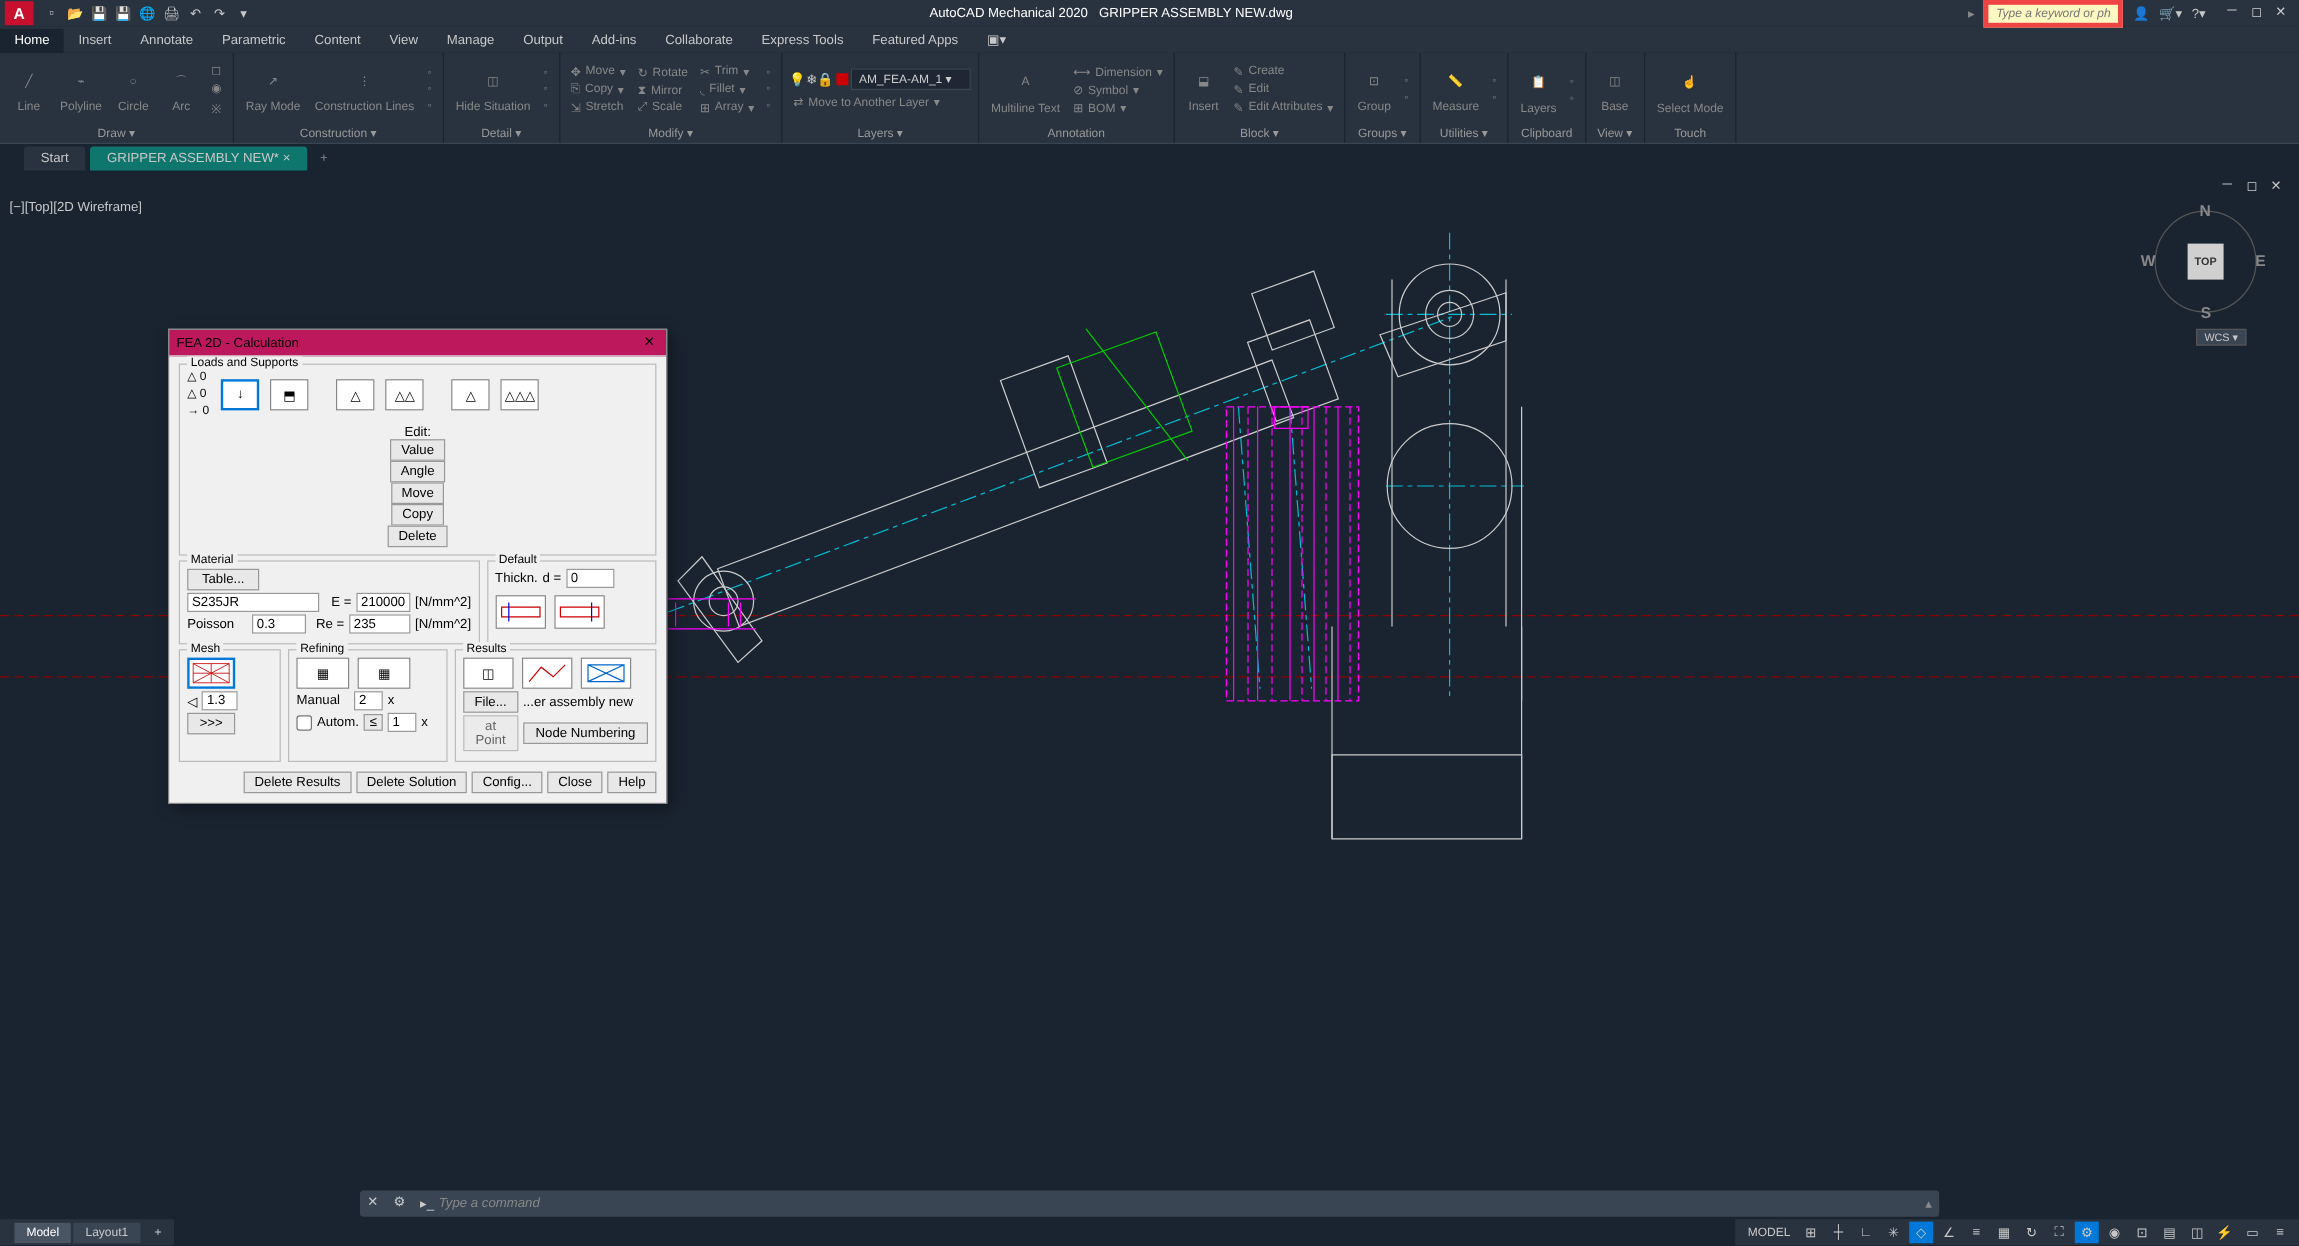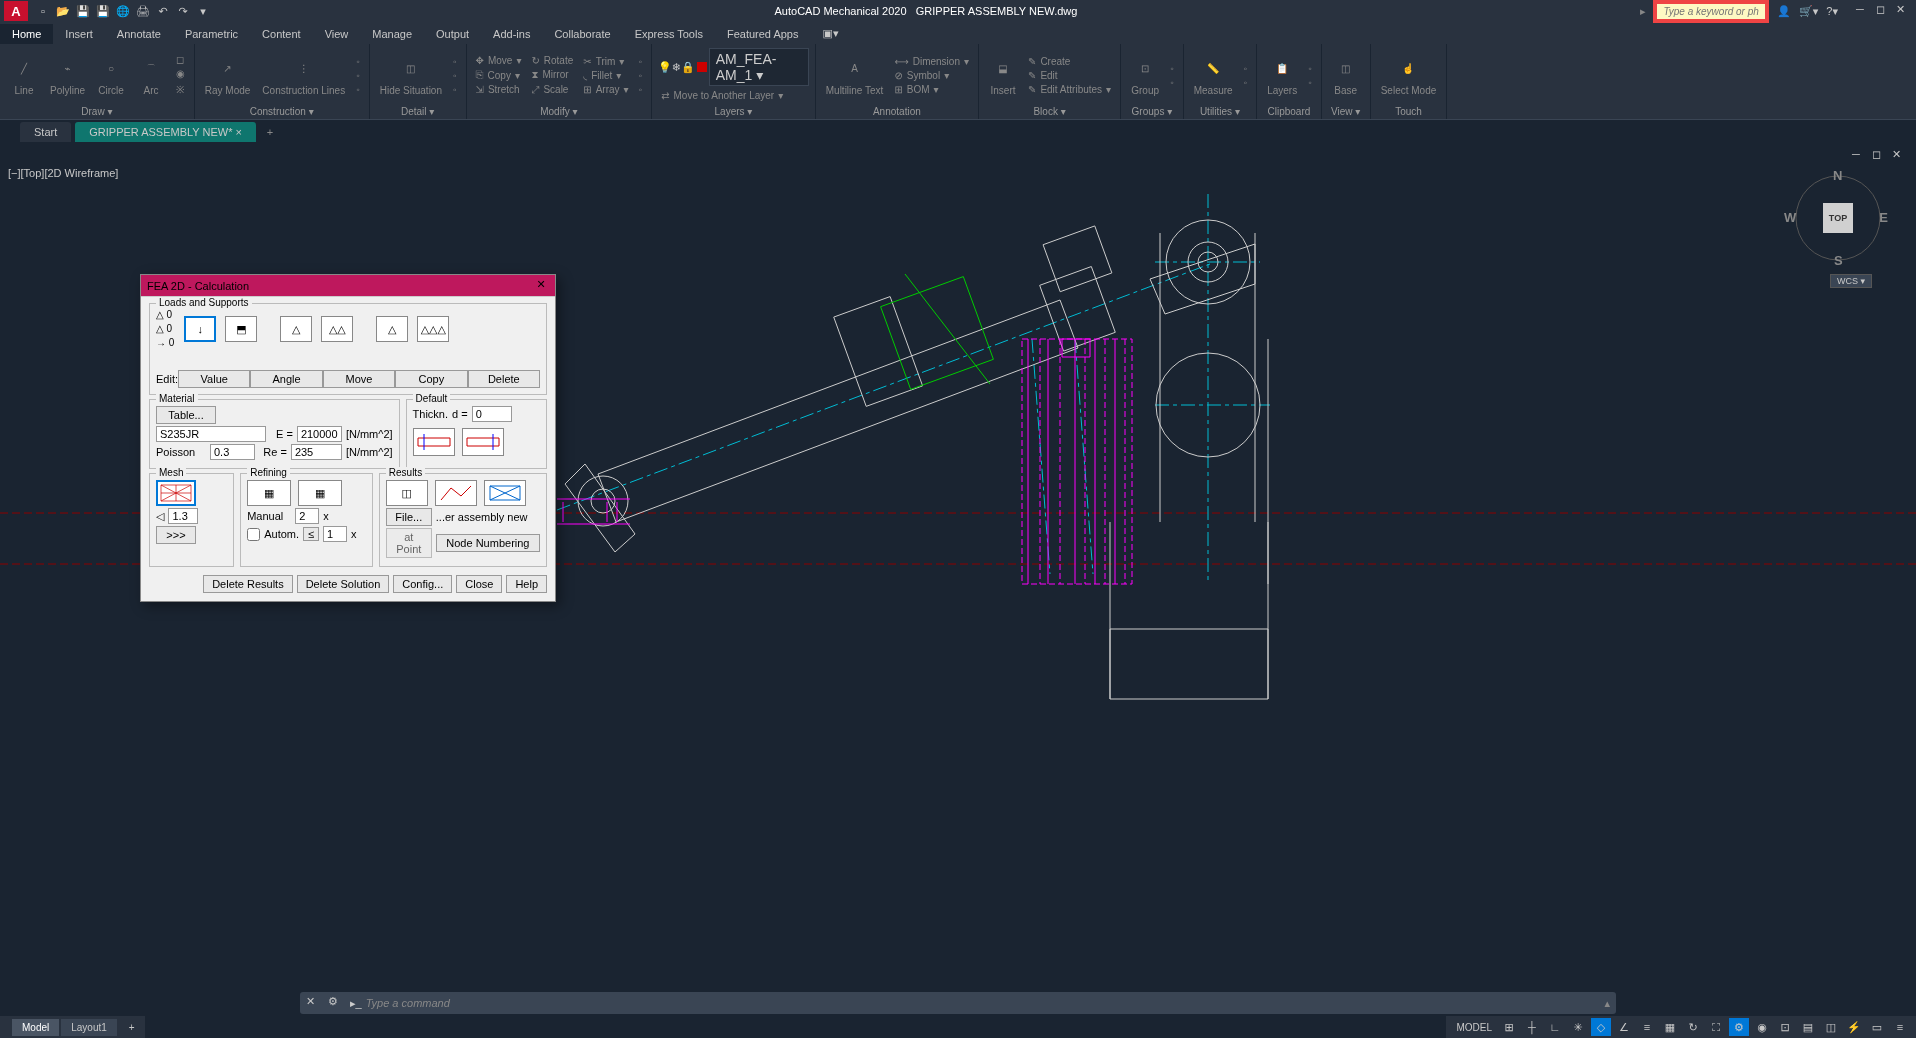--- a/index.html
+++ b/index.html
@@ -17,21 +17,21 @@
 .tab { padding: 4px 12px; color: #c8c8c8; font-size: 11px; cursor: pointer; text-align: center; }
 .tab.active { background: #1a2431; color: #fff; }
 .ribbon { height: 76px; background: #29323f; border-bottom: 1px solid #3a4554; display: flex; }
 .panel { border-right: 1px solid #1a2431; padding: 2px 6px 0 6px; display: flex; flex-direction: column; }
 .panel-body { flex: 1; display: flex; align-items: center; gap: 4px; }
 .panel-title { text-align: center; font-size: 10px; color: #999; padding: 2px 0; }
 .big-btn { display: flex; flex-direction: column; align-items: center; gap: 2px; padding: 2px 4px; color: #888; font-size: 10px; }
 .big-btn-icon { width: 28px; height: 28px; display: flex; align-items: center; justify-content: center; }
 .small-btn { display: flex; align-items: center; gap: 4px; padding: 1px 3px; color: #888; font-size: 10px; }
 .col { display: flex; flex-direction: column; gap: 1px; }
-.layer-select { background: #1e2733; border: 1px solid #3a4554; color: #ccc; padding: 2px 6px; font-size: 14px; width: 100px; }
+.layer-select { background: #1e2733; border: 1px solid #3a4554; color: #ccc; padding: 2px 6px; font-size: 10px; width: 100px; }
 .doc-tabs { height: 24px; background: #1a2431; display: flex; align-items: center; padding-left: 20px; gap: 4px; }
 .doc-tab { padding: 4px 14px; background: #29323f; color: #c8c8c8; font-size: 11px; border-radius: 3px 3px 0 0; }
 .doc-tab.active { background: #0f766e; }
 .doc-add { width: 20px; height: 20px; color: #888; display: flex; align-items: center; justify-content: center; }
 .viewport { position: absolute; top: 144px; left: 0; right: 0; bottom: 50px; background: #1a2431; }
 .vp-label { position: absolute; top: 4px; left: 8px; color: #c8c8c8; font-size: 11px; margin-top: 19px; }
 .vp-controls { position: absolute; top: 4px; right: 8px; display: flex; gap: 4px; }
 .viewcube { position: absolute; top: 24px; right: 28px; width: 100px; height: 100px; }
 .vc-center { position: absolute; top: 35px; left: 35px; width: 30px; height: 30px; background: #d0d0d0; color: #333; display: flex; align-items: center; justify-content: center; font-size: 9px; font-weight: bold; }
 .vc-dir { position: absolute; color: #888; font-size: 13px; font-weight: bold; }
@@ -39,21 +39,21 @@
 .drawing-svg { position: absolute; top: 0; left: 0; width: 100%; height: 100%; }
 .dialog { position: absolute; top: 274px; left: 140px; width: 416px; background: #f0f0f0; border: 1px solid #888; box-shadow: 4px 4px 12px rgba(0,0,0,0.4); color: #000; font-size: 11px; }
 .dlg-title { height: 22px; display: flex; align-items: center; justify-content: space-between; padding: 0 6px; background: #be185d; border-bottom: 1px solid #ccc; }
 .dlg-close { width: 16px; height: 16px; text-align: center; cursor: pointer; }
 .dlg-body { padding: 6px 8px; }
 .fieldset { border: 1px solid #bbb; margin-bottom: 4px; padding: 4px 6px 6px 6px; position: relative; }
 .legend { position: absolute; top: -7px; left: 6px; background: #f0f0f0; padding: 0 3px; font-size: 10px; }
 .btn { background: #e8e8e8; border: 1px solid #999; padding: 2px 8px; font-size: 11px; cursor: pointer; text-align: center; }
 .icon-box { width: 32px; height: 26px; border: 1px solid #888; background: #fff; display: inline-flex; align-items: center; justify-content: center; margin-right: 3px; }
 .icon-box.sel { border: 2px solid #0078d7; }
-.edit-row { display: flex; align-items: center; gap: 0; margin-top: 20px; }
+.edit-row { display: flex; align-items: center; gap: 0; margin-top: 4px; flex-direction: column; }
 .edit-row .btn { flex: 1; }
 .inp { border: 1px solid #999; padding: 1px 3px; font-size: 11px; background: #fff; }
 .row { display: flex; align-items: center; gap: 4px; margin: 2px 0; }
 .dlg-cols { display: flex; gap: 6px; }
 .dlg-footer { display: flex; justify-content: flex-end; gap: 4px; padding: 4px 0 2px 0; }
 .cmdline { position: absolute; bottom: 24px; left: 300px; right: 300px; height: 22px; background: #3a4554; display: flex; align-items: center; padding: 0 6px; border-radius: 3px; }
 .cmdline-icon { width: 16px; height: 16px; margin-right: 6px; }
 .cmdline-text { color: #888; font-style: italic; font-size: 11px; }
 .layout-tabs { position: absolute; bottom: 0; left: 0; height: 22px; background: #29323f; display: flex; align-items: center; padding-left: 12px; gap: 2px; }
 .ltab { padding: 3px 10px; background: #3a4554; color: #c8c8c8; font-size: 10px; }

